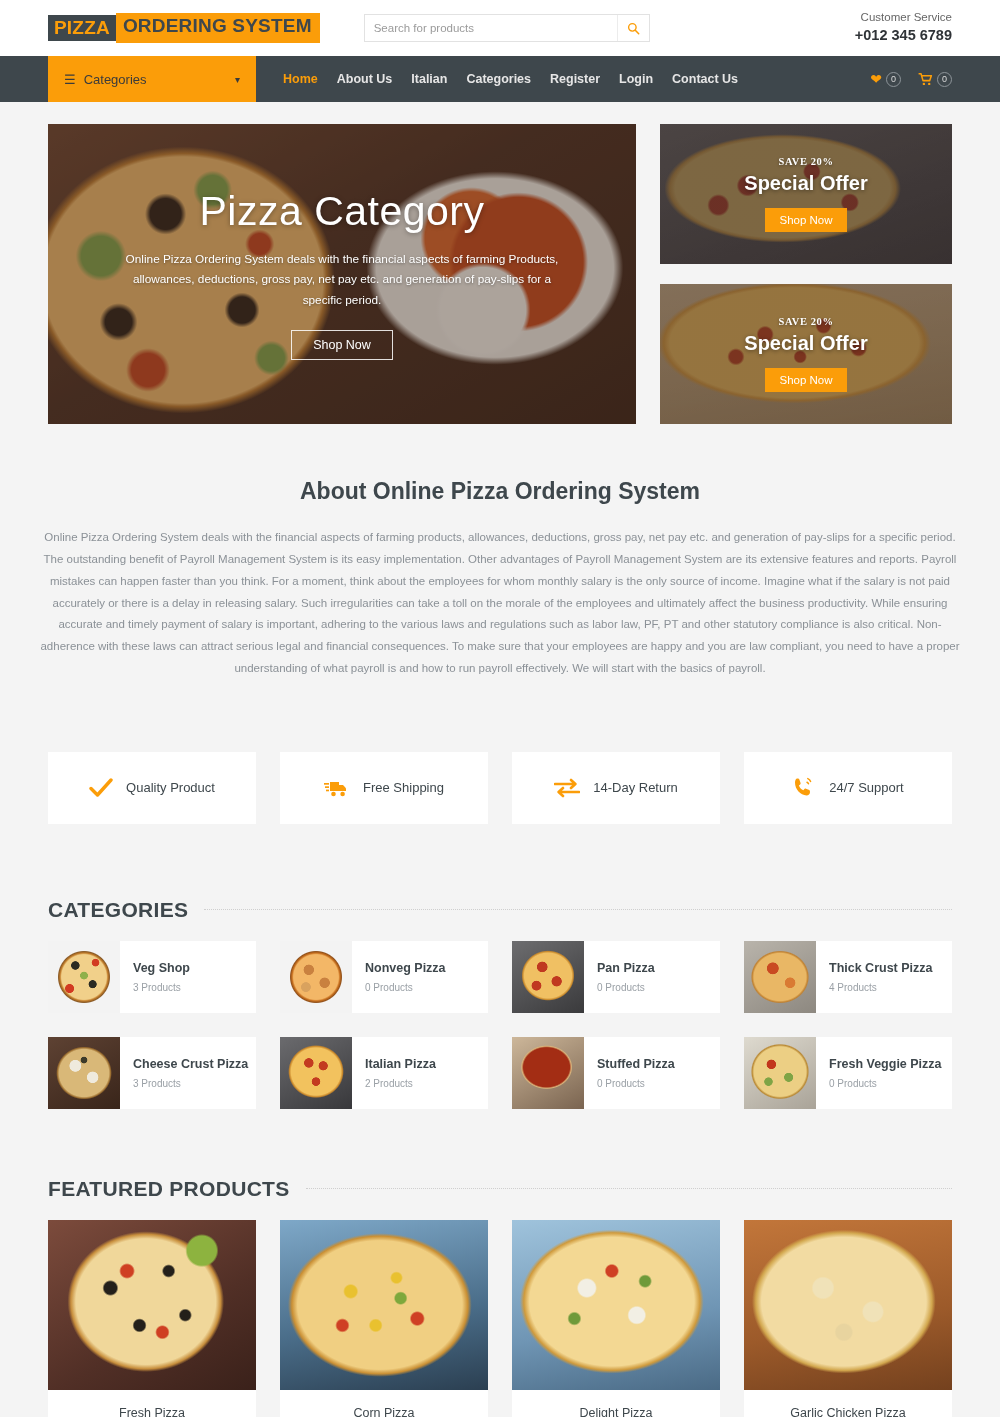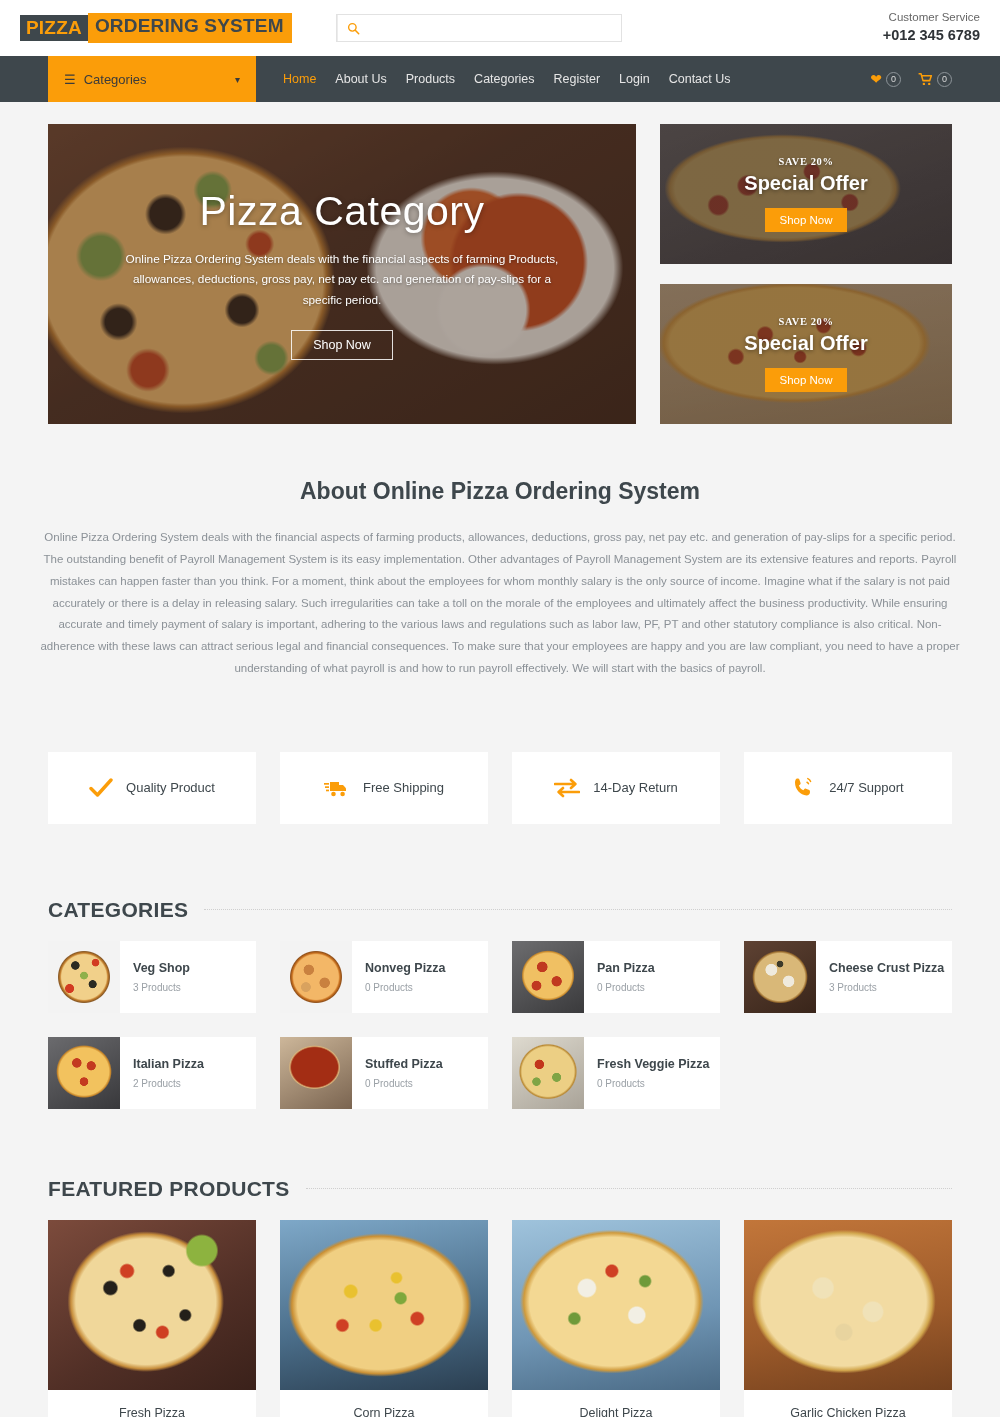--- a/index.html
+++ b/index.html
@@ -10,21 +10,21 @@
     color: #444;
     -webkit-font-smoothing: antialiased;
   }
 
   
   .topbar {
     background: #ffffff;
     height: 56px;
     display: flex;
     align-items: center;
-    padding: 0 20px;
+    padding: 0 48px;
   }
   .logo {
     display: flex;
     align-items: center;
     height: 26px;
     font-weight: bold;
     font-size: 19px;
     letter-spacing: .2px;
   }
   .logo-a {
@@ -101,20 +101,21 @@
     font-size: 13px;
     margin-right: 8px;
     line-height: 1;
   }
   .cat-btn .chev { margin-left: auto; font-size: 10px; }
   .nav-links {
     display: flex;
     align-items: center;
     gap: 19px;
     margin-left: 27px;
+    font-weight: bold;
   }
   .nav-links a {
     color: #e6e6e6;
     font-size: 12.5px;
     text-decoration: none;
     cursor: pointer;
   }
   .nav-links a.active { color: #fb9d09; }
   .nav-right {
     margin-left: auto;
@@ -464,20 +465,21 @@
 </head>
 <body>
 
 <div class="topbar">
   <div class="logo">
     <span class="logo-a">PIZZA</span>
     <span class="logo-b">ORDERING SYSTEM</span>
   </div>
 
   <div class="search-wrap">
+    <input class="search-input" type="text" placeholder="Search for products" style="">
     <button class="search-btn">
       <svg width="13" height="13" viewBox="0 0 16 16">
         <circle cx="6.6" cy="6.6" r="4.6" fill="none" stroke="#fb9d09" stroke-width="1.7"></circle>
         <line x1="10.2" y1="10.2" x2="14.4" y2="14.4" stroke="#fb9d09" stroke-width="1.9" stroke-linecap="round"></line>
       </svg>
     </button>
   </div>
 
   <div class="cs">
     <div class="cs-label">Customer Service</div>
@@ -488,21 +490,21 @@
 <div class="nav">
   <div class="cat-btn">
     <span class="hamb">☰</span>
     <span>Categories</span>
     <span class="chev">▾</span>
   </div>
 
   <div class="nav-links">
     <a class="active">Home</a>
     <a>About Us</a>
-    <a>Products</a>
+    <a>Italian</a>
     <a>Categories</a>
     <a>Register</a>
     <a>Login</a>
     <a>Contact Us</a>
   </div>
 
   <div class="nav-right">
     <div class="nav-ico">
       <span class="gl">❤</span>
       <span class="badge">0</span>
@@ -618,20 +620,27 @@
     </div>
   </div>
   <div class="cat-card">
     <div class="cat-thumb t3"></div>
     <div class="cat-info">
       <div class="cat-name">Pan Pizza</div>
       <div class="cat-count">0 Products</div>
     </div>
   </div>
   <div class="cat-card">
+    <div class="cat-thumb t4"></div>
+    <div class="cat-info">
+      <div class="cat-name">Thick Crust Pizza</div>
+      <div class="cat-count">4 Products</div>
+    </div>
+  </div>
+  <div class="cat-card">
     <div class="cat-thumb t5"></div>
     <div class="cat-info">
       <div class="cat-name">Cheese Crust Pizza</div>
       <div class="cat-count">3 Products</div>
     </div>
   </div>
   <div class="cat-card">
     <div class="cat-thumb t6"></div>
     <div class="cat-info">
       <div class="cat-name">Italian Pizza</div>

